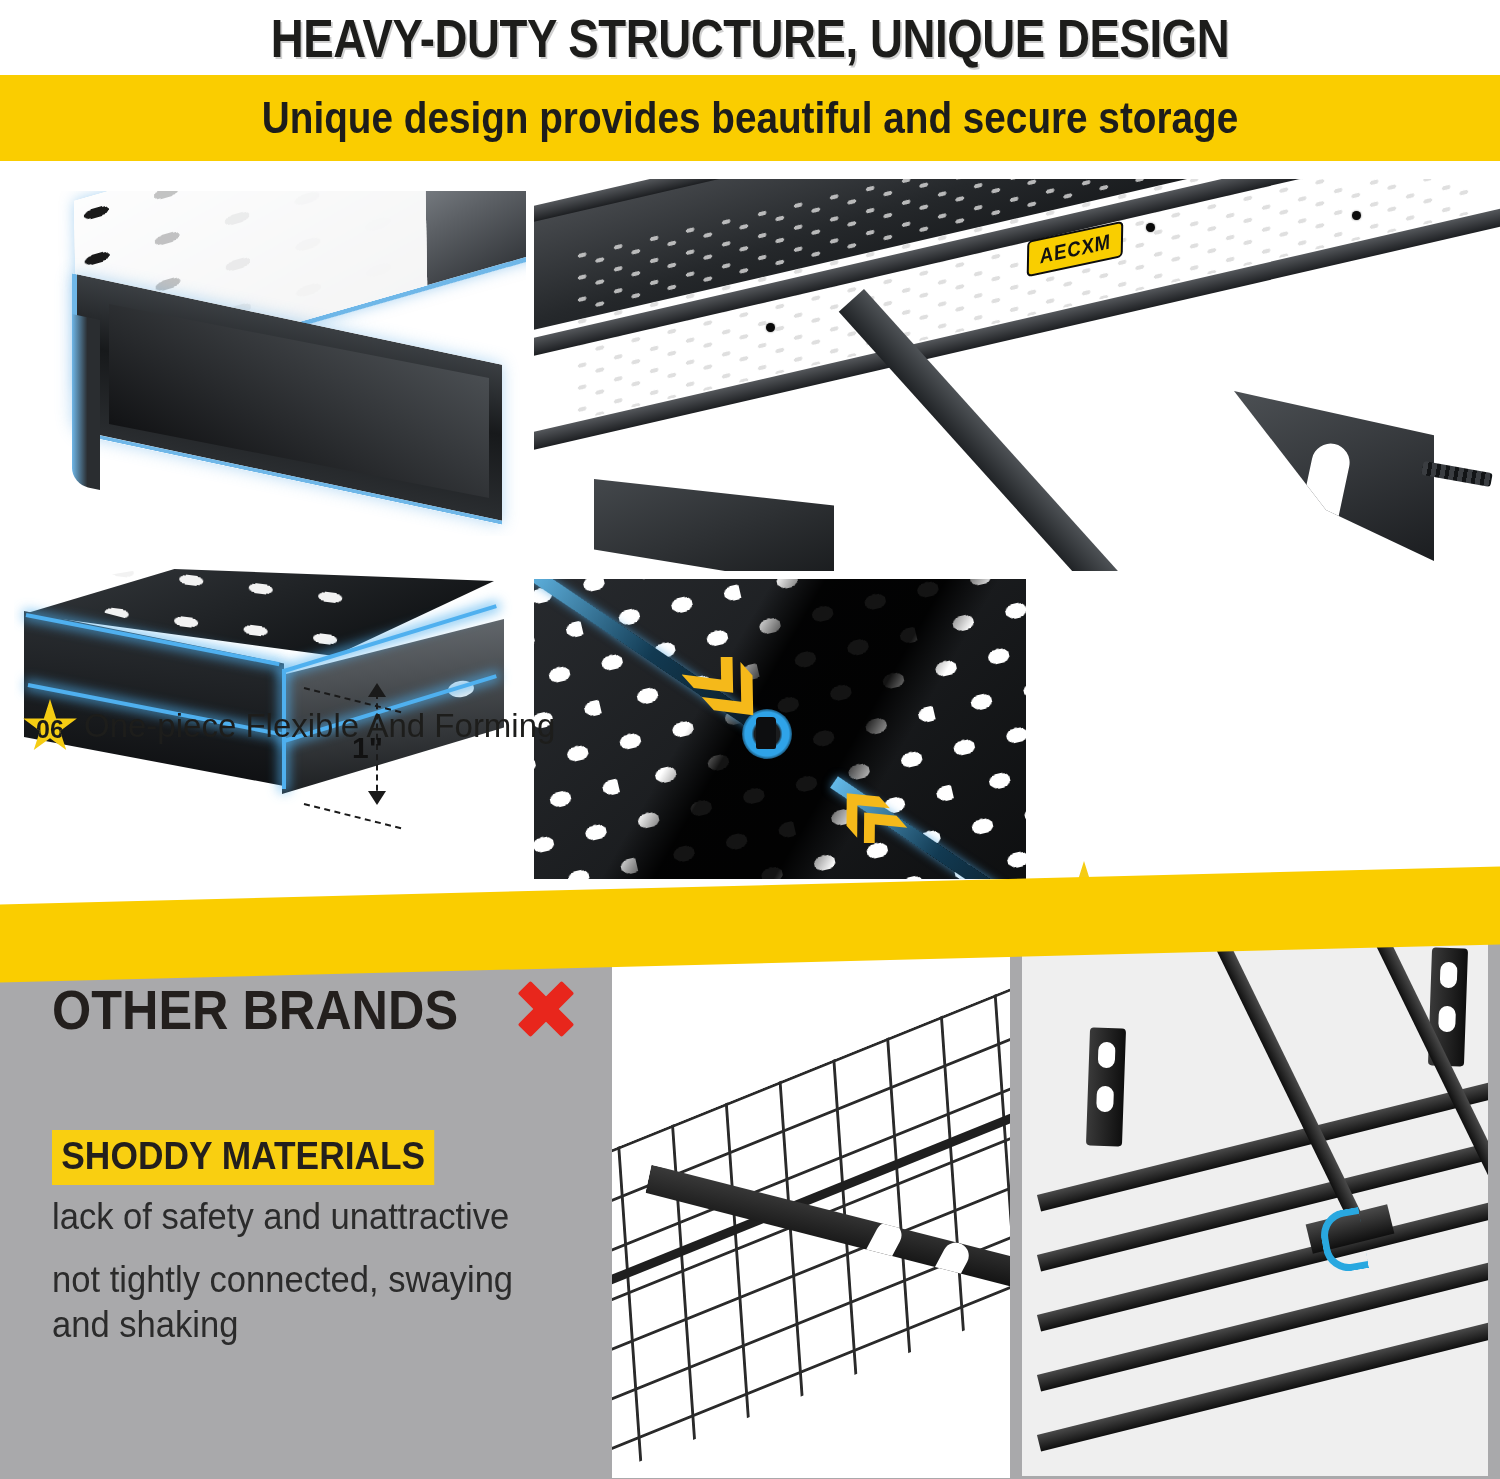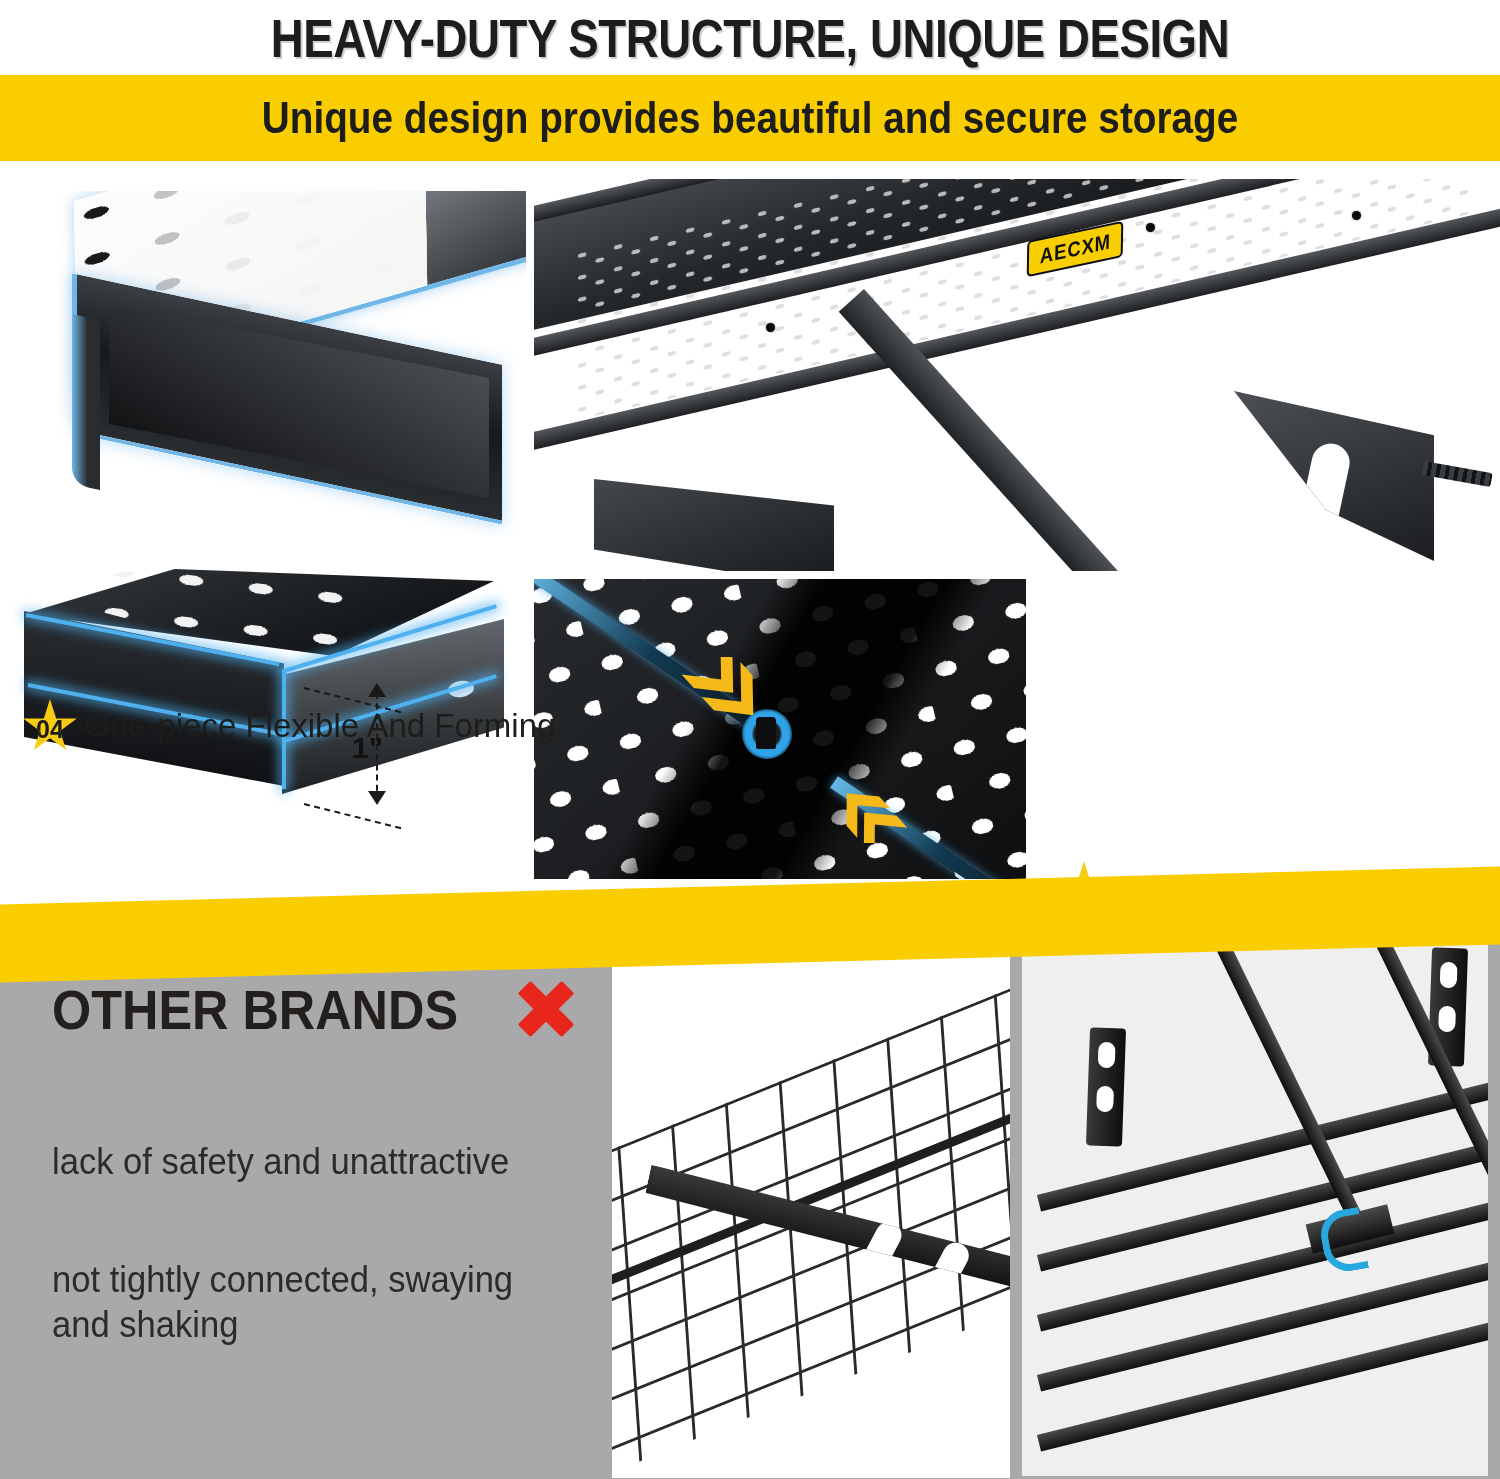--- a/index.html
+++ b/index.html
@@ -428,21 +428,21 @@
       <div class="chev" style="left:296px; top:208px;">
         <svg width="78" height="56" viewBox="0 0 78 56">
           <path d="M4 4 L28 26 L4 48 L20 48 L44 26 L20 4 Z" fill="#f5b91a" transform="rotate(228 39 28)"></path>
           <path d="M30 4 L54 26 L30 48 L46 48 L70 26 L46 4 Z" fill="#f5b91a" transform="rotate(228 39 28)"></path>
         </svg>
       </div>
     </div>
 
     <div class="callout" id="co1">
       <div class="star">
-        <span>04</span>
+        <span>06</span>
       </div>
       <div class="co-text">One-piece Flexible And Forming</div>
     </div>
 
     <div class="callout" id="co2">
       <div class="star">
         <span>02</span>
       </div>
       <div class="co-text">Thick And Sturdy Frame</div>
     </div>
@@ -462,20 +462,21 @@
 
       <div class="ob-head">
         <div class="ob-head-txt">OTHER BRANDS</div>
         <div class="x-mark">
             <i></i>
             <i></i>
           </div>
       </div>
 
       <div class="bullet" id="b1">
+        <div><span class="bl-hl">SHODDY MATERIALS</span></div>
         <div class="bl-sub">lack of safety and unattractive</div>
       </div>
 
       <div class="bullet" id="b2">
         <div class="bl-sub">not tightly connected, swaying and shaking</div>
       </div>
     </div>
 
     <div id="bp1">
       <div class="mesh"></div>

